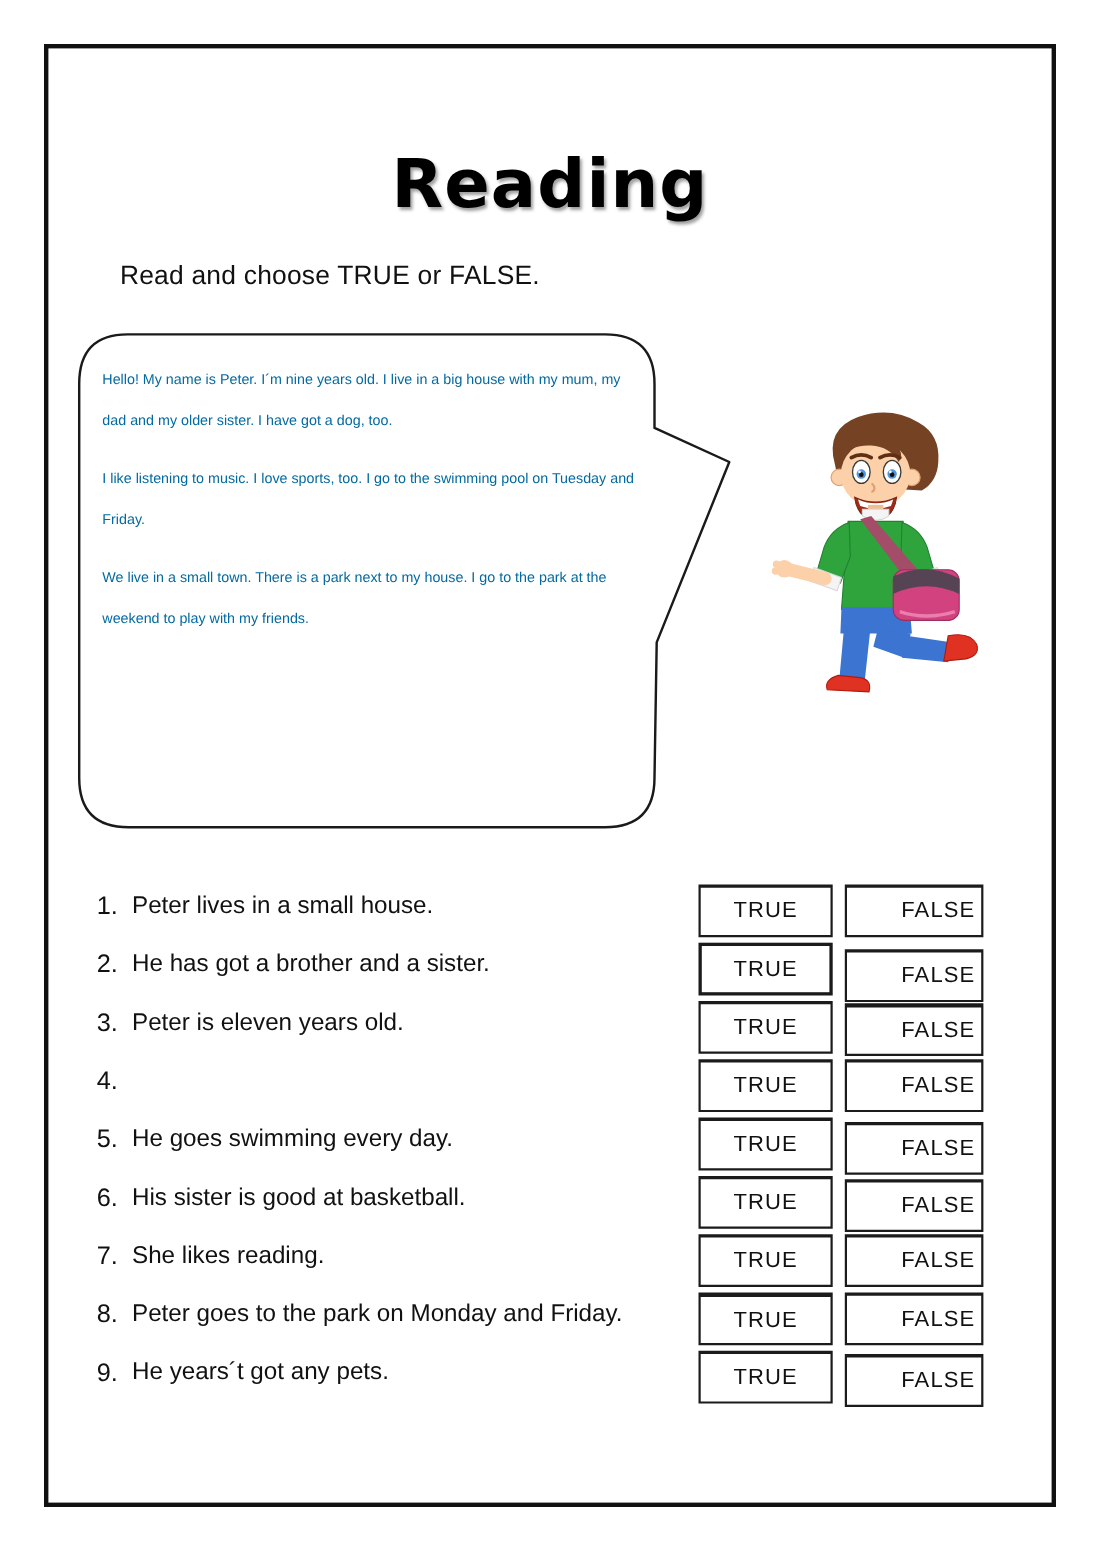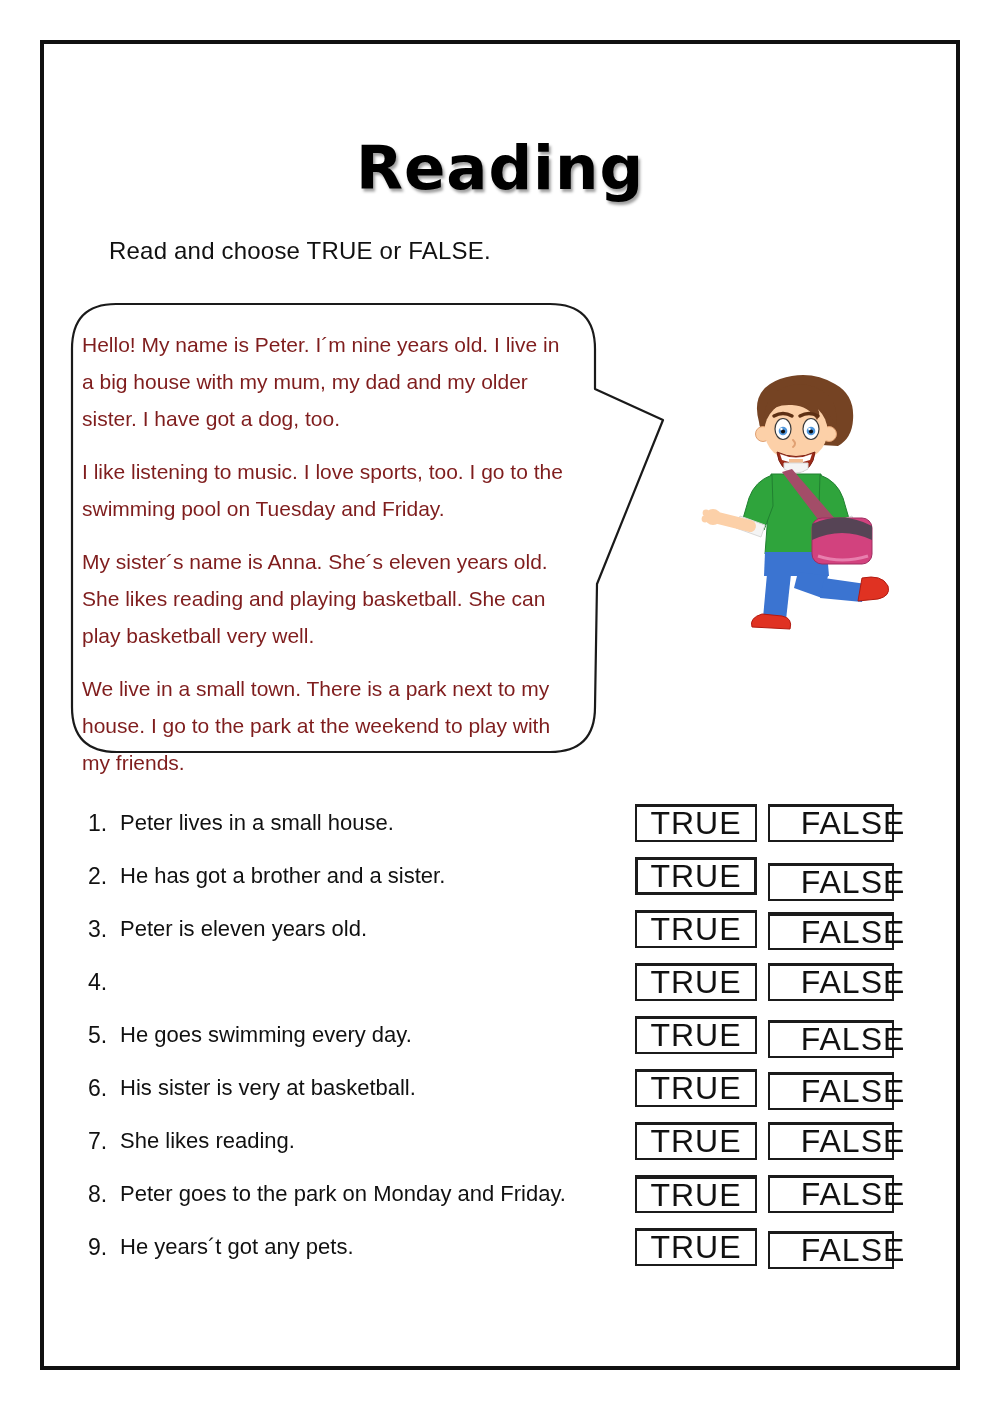--- a/index.html
+++ b/index.html
@@ -17,32 +17,32 @@
     font-family:"DejaVu Sans", sans-serif; font-weight:bold; font-size:61px;
     letter-spacing:1px; color:#000; text-shadow:2px 3px 3px rgba(0,0,0,0.38);margin-top:36px;
   }
   .instruction {
     position:absolute; left:62px; top:237px; font-size:24px; font-weight:normal;
     letter-spacing:0.2px;
     margin-left:47px;
   }
   .overlay { position:absolute; left:0; top:0; width:1000px; height:1413px; pointer-events:none; }
   .bubble-text {
-    position:absolute; left:82px; top:326px; width:486px;
-    font-size:21px; line-height:37px; color:#7f1d1d;
+    position:absolute; left:93px; top:326px; width:486px;
+    font-size:13px; line-height:37px; color:#0369a1;
   }
   .bubble-text p { margin:0 0 16px 0; }
   .questions { position:absolute; left:88px; top:804px; width:820px; }
   .q-row { position:relative; height:38px; margin-bottom:15px; }
   .q-num { position:absolute; left:0; top:6px; font-size:23px; }
   .q-text { position:absolute; left:32px; top:6px; font-size:22px; white-space:nowrap; }
   .btn {
-    position:absolute; top:0; height:38px; box-sizing:border-box;
+    position:absolute; top:0; height:48px; box-sizing:border-box;
     display:flex; align-items:center; justify-content:center;
-    font-size:32px; letter-spacing:1px; color:#111;
+    font-size:20px; letter-spacing:1px; color:#111;
     border:2px solid #1b1b1b; border-top-width:3px; background:#fff; cursor:pointer;
   }
   .btn-true  { left:547px; width:122px; }
   .btn-false { left:680px; width:126px;padding-left:44px; }
   
   .q-row:nth-child(2) .btn-false { transform:translateY(6px); }
   .q-row:nth-child(3) .btn-false { transform:translateY(2px); border-top-width:4px; }
   .q-row:nth-child(5) .btn-false { transform:translateY(4px); }
   .q-row:nth-child(6) .btn-false { transform:translateY(3px); }
   .q-row:nth-child(9) .btn-false { transform:translateY(3px); }
@@ -125,21 +125,20 @@
         <rect x="140" y="150" width="60" height="46" rx="10" stroke="#a02c60" fill="#d2427e"></rect>
         <path d="M140,156 Q170,142 200,158 L200,172 Q170,158 140,172 Z" fill="#564455"></path>
         <path d="M146,188 Q170,196 196,188" stroke="#e87fae" stroke-width="3" fill="none"></path>
       </g>
     </g>
   </svg>
 
   <div class="bubble-text">
     <p>Hello! My name is Peter. I´m nine years old. I live in a big house with my mum, my dad and my older sister. I have got a dog, too.</p>
     <p>I like listening to music. I love sports, too. I go to the swimming pool on Tuesday and Friday.</p>
-    <p>My sister´s name is Anna. She´s eleven years old. She likes reading and playing basketball. She can play basketball very well.</p>
     <p>We live in a small town. There is a park next to my house. I go to the park at the weekend to play with my friends.</p>
   </div>
 
   <div class="questions">
 
     <div class="q-row">
       <span class="q-num">1.</span>
       <span class="q-text">Peter lives in a small house.</span>
       <div class="btn btn-true">TRUE</div>
       <div class="btn btn-false">FALSE</div>
@@ -167,21 +166,21 @@
 
     <div class="q-row">
       <span class="q-num">5.</span>
       <span class="q-text">He goes swimming every day.</span>
       <div class="btn btn-true">TRUE</div>
       <div class="btn btn-false">FALSE</div>
     </div>
 
     <div class="q-row">
       <span class="q-num">6.</span>
-      <span class="q-text">His sister is very at basketball.</span>
+      <span class="q-text">His sister is good at basketball.</span>
       <div class="btn btn-true">TRUE</div>
       <div class="btn btn-false">FALSE</div>
     </div>
 
     <div class="q-row">
       <span class="q-num">7.</span>
       <span class="q-text">She likes reading.</span>
       <div class="btn btn-true">TRUE</div>
       <div class="btn btn-false">FALSE</div>
     </div>

